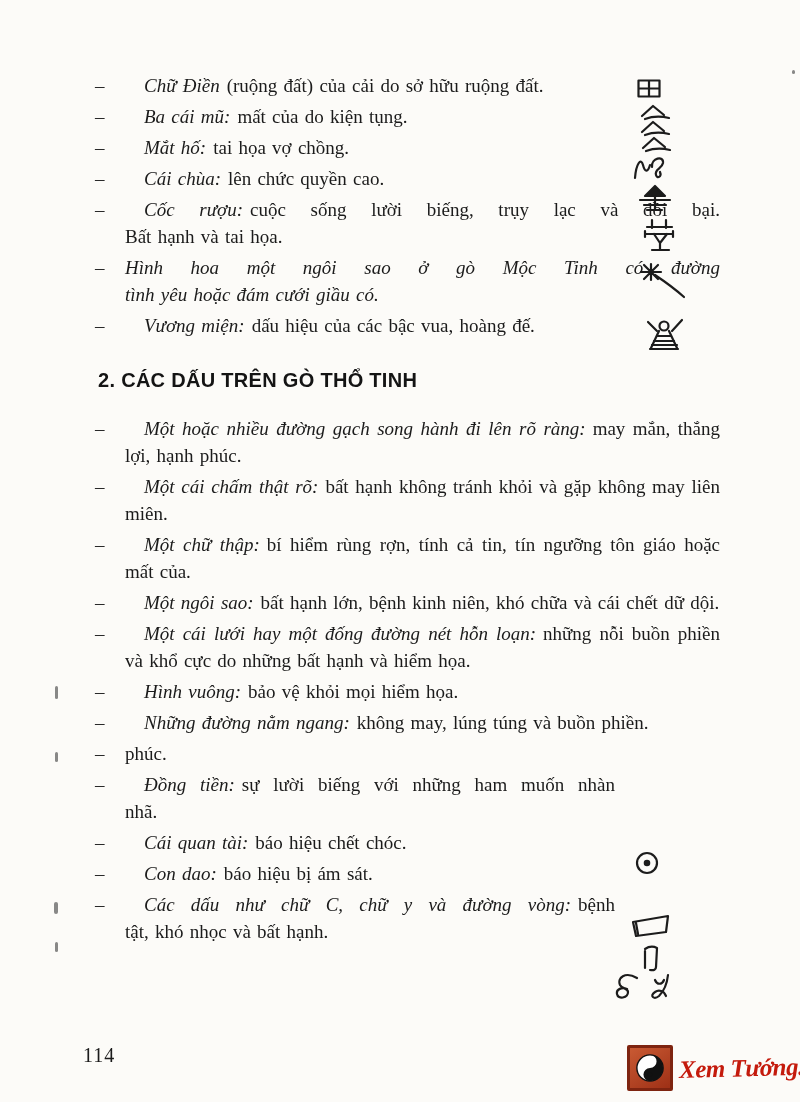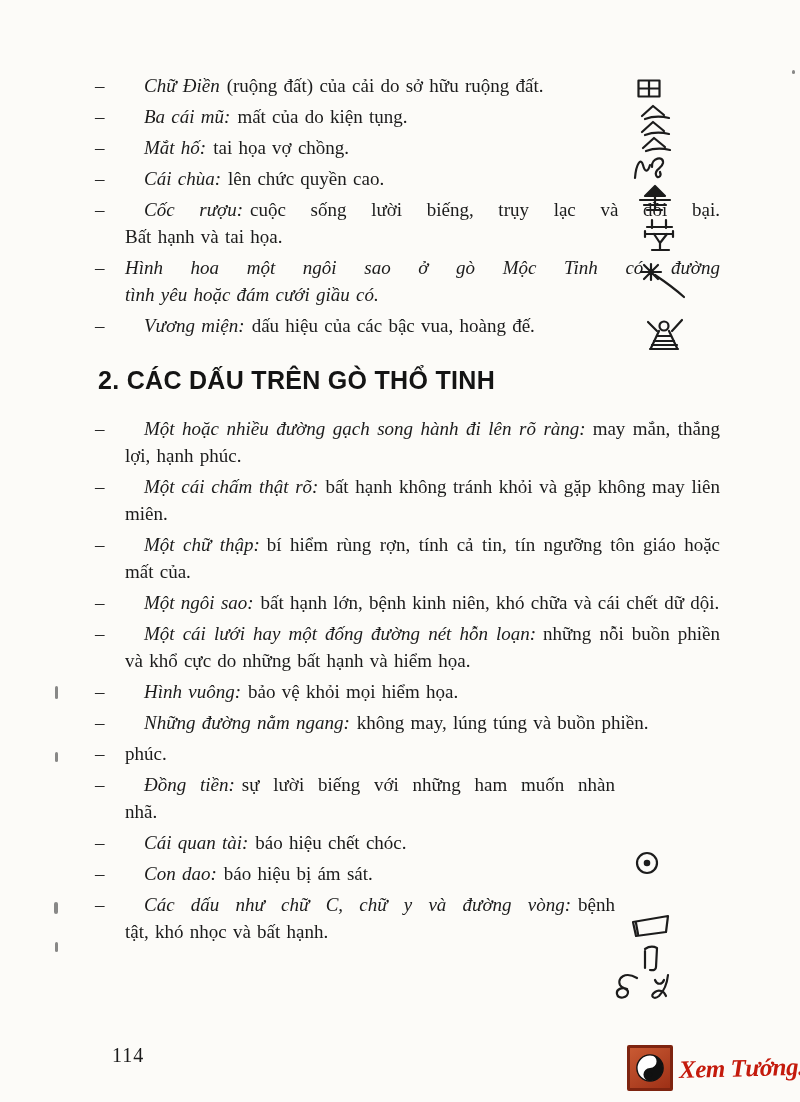--- a/index.html
+++ b/index.html
@@ -19,30 +19,30 @@
   li.narrow { width:490px; }
   .dash { position:absolute; left:0; top:0; font-style:normal; }
   .term { font-style:italic; margin-right:7px;margin-left:19px; }
   .desc { font-style:normal; }
   .l1 { display:block; text-align-last:justify; }
   .l2 { display:block; text-align-last:auto; }
   .jline { display:block; font-style:italic; text-align-last:justify; }
   .jlast { display:block; font-style:italic; }
   h2.section-heading {
     font-family:"Liberation Sans", sans-serif;
-    font-size:25px; font-weight:700; letter-spacing:.3px;
+    font-size:20px; font-weight:700; letter-spacing:.3px;
     margin:26px 0 20px 3px; line-height:30px; color:#141414;
   }
   .sym { position:absolute; }
   .sym svg { display:block; }
   .sym path, .sym circle, .sym rect {
     stroke:#1c1c1c; stroke-width:2.2; fill:none;
     stroke-linecap:round; stroke-linejoin:round;
   }
-  .page-number { position:absolute; left:112px; top:1044px; font-size:20px; letter-spacing:1px; }
+  .page-number { position:absolute; left:83px; top:1044px; font-size:20px; letter-spacing:1px; }
   .watermark { position:absolute; left:627px; top:1045px; display:flex; align-items:center; }
   .wm-square {
     width:40px; height:40px; border:3px solid #7e2410; border-radius:2px;
     background:linear-gradient(145deg,#c95a33,#9e3016);
     display:flex; align-items:center; justify-content:center;
   }
   .wm-text {
     margin-left:6px; font-family:"Liberation Serif", serif;
     font-style:italic; font-weight:700; font-size:25px;
     color:#c41a0c; letter-spacing:-0.5px; transform:rotate(-1.5deg);

